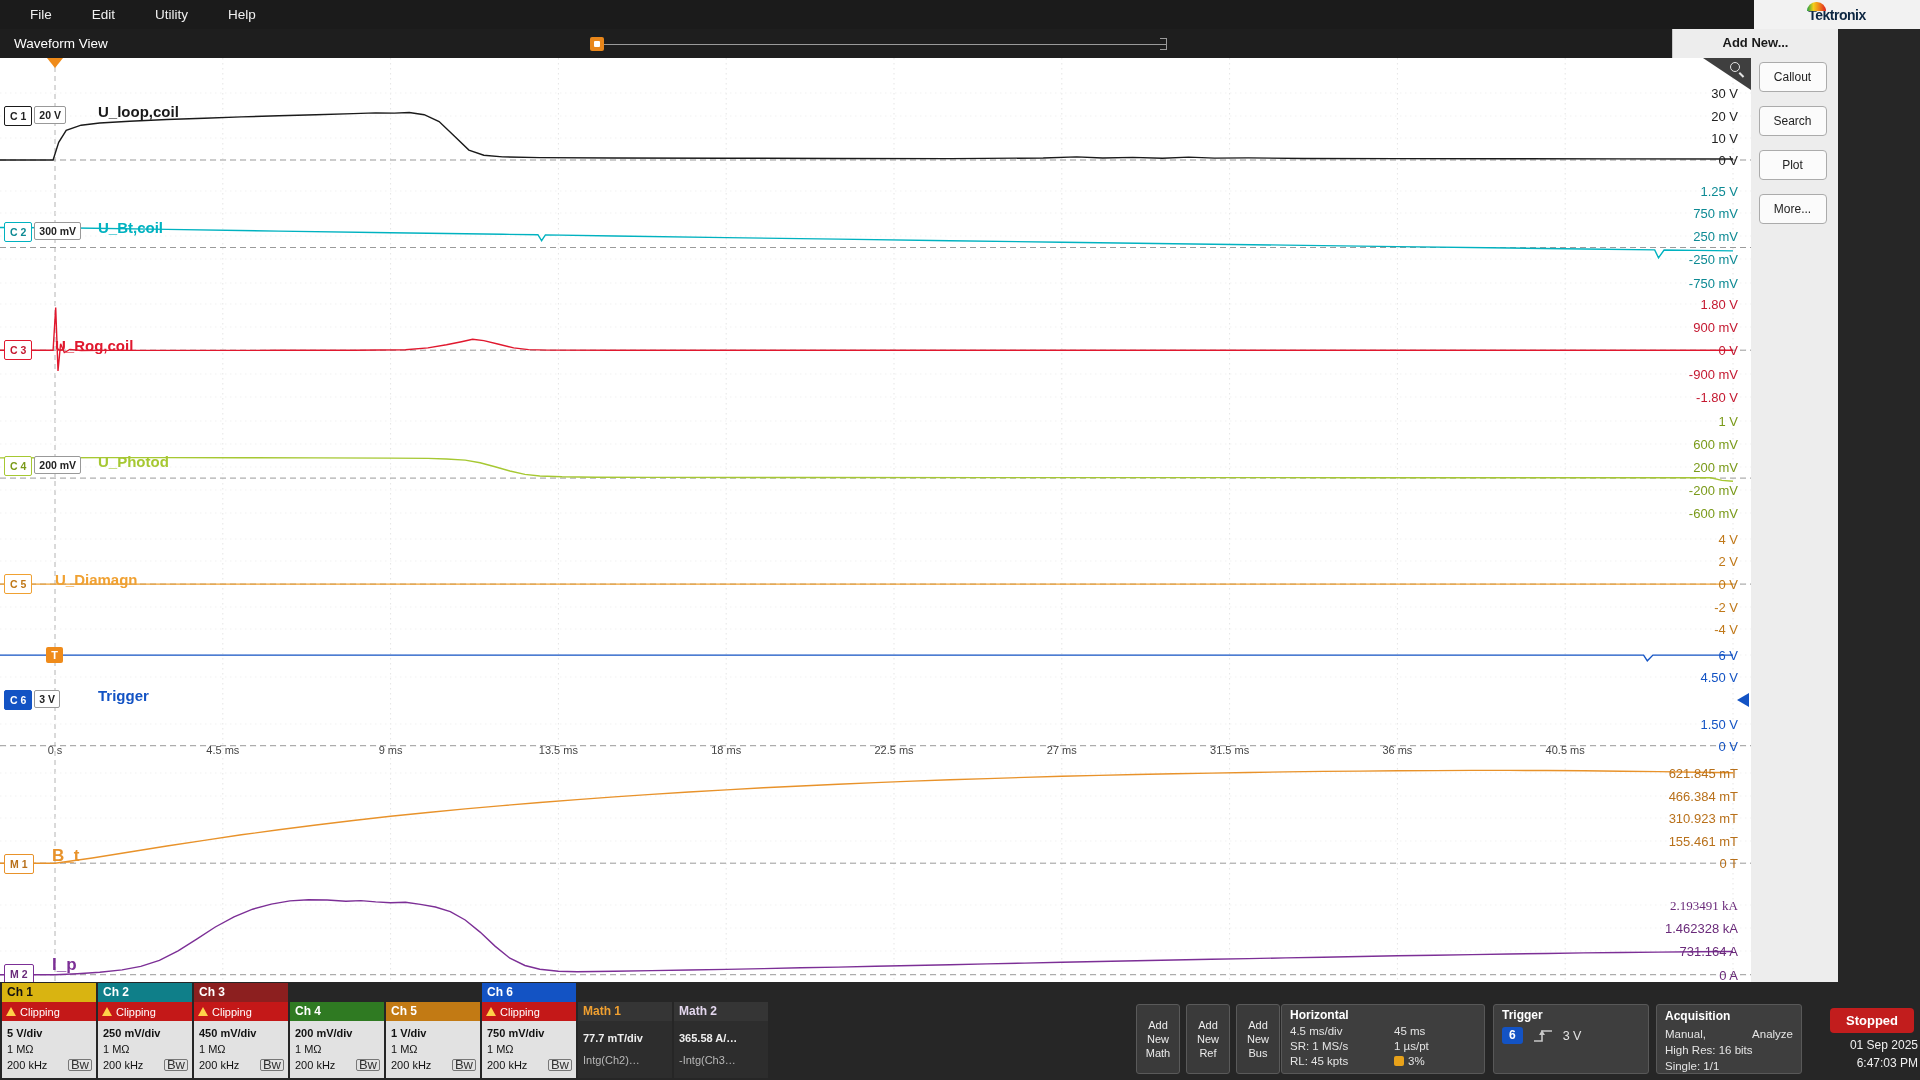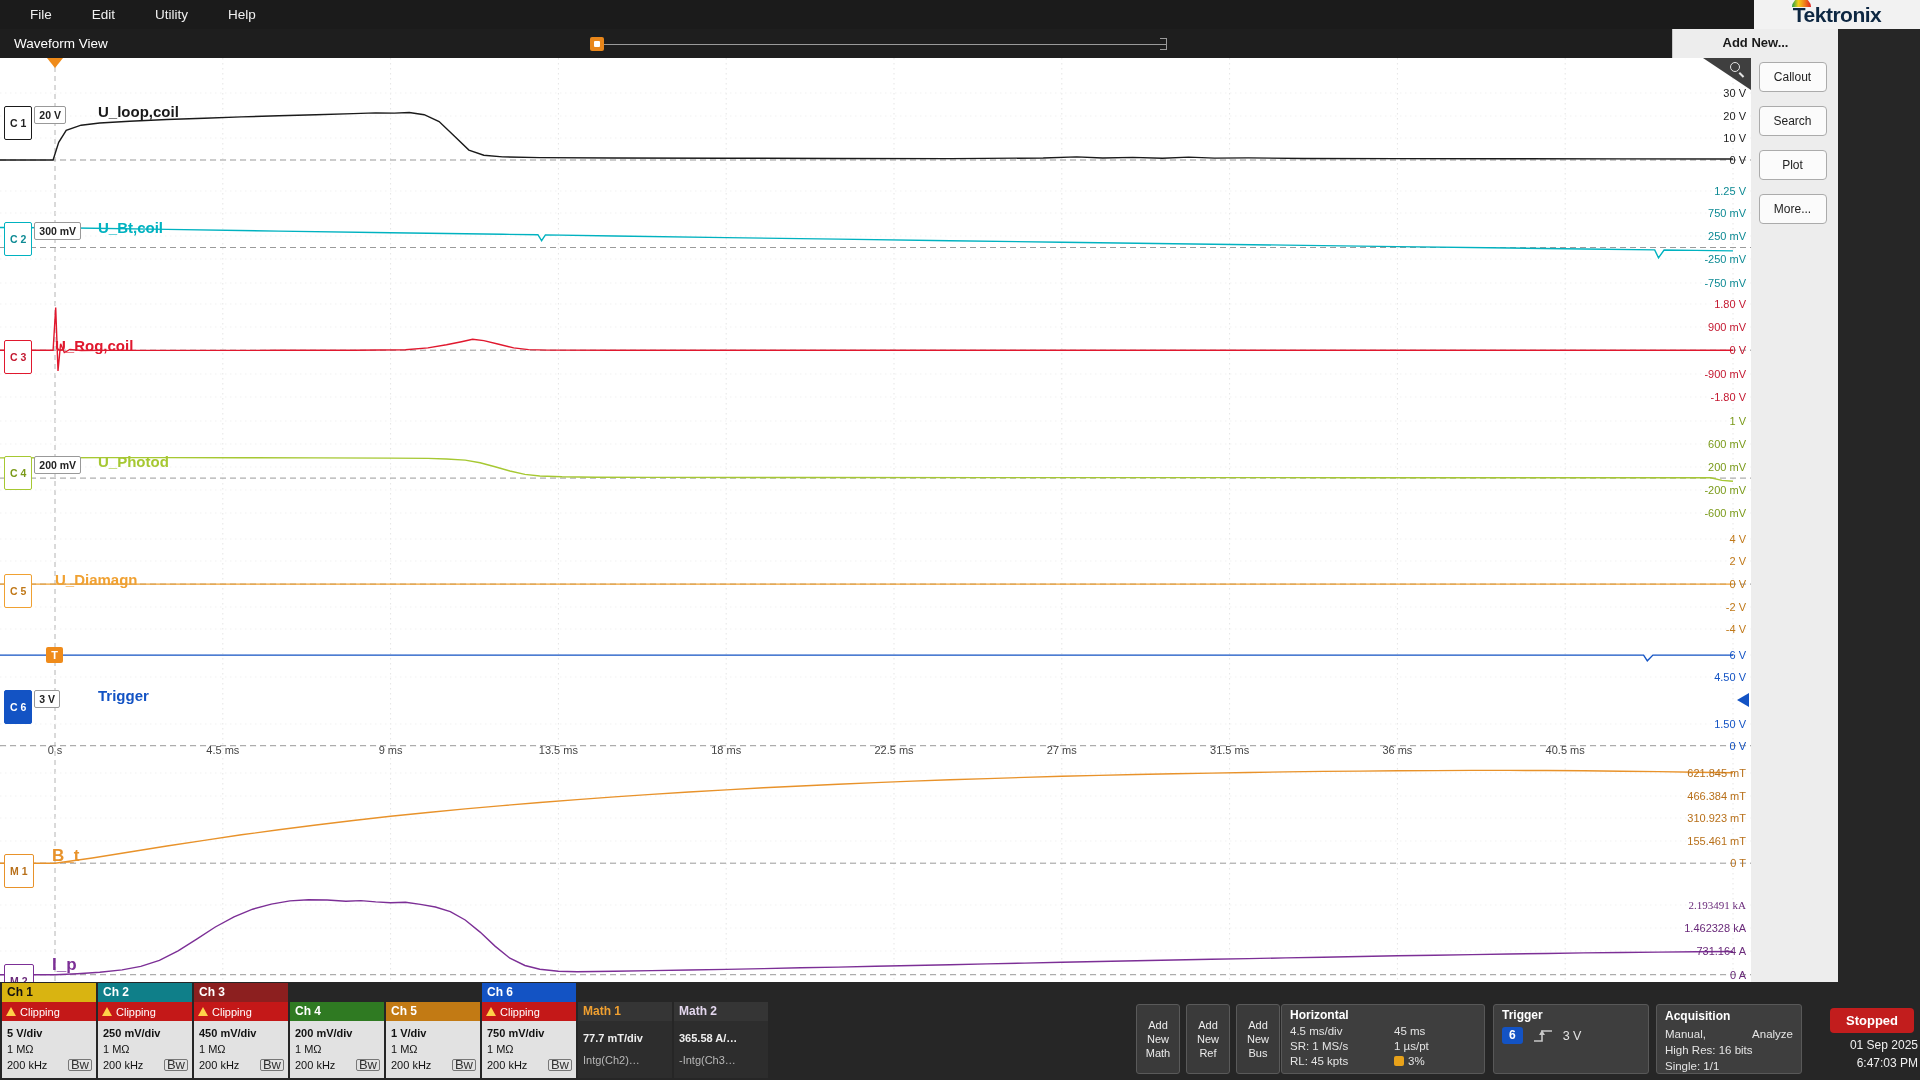--- a/index.html
+++ b/index.html
@@ -9,21 +9,21 @@
     background:#262626; font-family:"Liberation Sans", sans-serif;
     -webkit-font-smoothing:antialiased;
   }
   
   #menubar { position:absolute; left:0; top:0; width:1754px; height:29px; background:#1b1b1b;
     display:flex; align-items:center; gap:40px; padding-left:30px; }
   .menu-item { color:#f0f0f0; font-size:13.5px; cursor:default; }
   
   #brand-area { position:absolute; left:1754px; top:0; width:166px; height:29px; background:#f2f2f2;
     display:flex; align-items:center; justify-content:center; }
-  .logo { position:relative; font-weight:700; font-size:21px; color:#0d2742; letter-spacing:-0.5px; }
+  .logo { position:relative; font-weight:700; font-size:14px; color:#0d2742; letter-spacing:-0.5px; }
   .logo-arc { position:absolute; left:-1px; top:-5px; width:19px; height:9px; border-radius:10px 10px 0 0;
     background:linear-gradient(90deg,#1e9e48,#f4d019,#ef7d1a,#e02020); }
   
   #view-titlebar { position:absolute; left:0; top:29px; width:1754px; height:29px; background:#1e1e1e;
     color:#fff; font-size:13.5px; display:flex; align-items:center; padding-left:14px; }
   .ov-line { position:absolute; left:600px; top:15px; width:566px; height:1px; background:#9a9a9a; }
   .ov-cap-r { position:absolute; left:1160px; top:9px; width:7px; height:12px; border:1px solid #9a9a9a; border-left:none; }
   .ov-marker { position:absolute; left:590px; top:8px; width:14px; height:14px; background:#e8861a; border-radius:2px; }
   .ov-marker::after { content:""; position:absolute; left:4px; top:4px; width:6px; height:6px; background:#fff; border-radius:1px; }
   
@@ -39,25 +39,25 @@
   .mag::after  { content:""; position:absolute; left:9.5px; top:9.5px; width:6px; height:1.8px; background:#444;
     transform:rotate(45deg); transform-origin:0 0; }
   .mag-light::before { border-color:#e4e4e4; }
   .mag-light::after  { background:#e4e4e4; }
   .divider-dots { position:absolute; left:2px; top:468px; }
   .divider-dots i { display:block; width:3px; height:3px; background:#999; border-radius:50%; margin:3px 0; }
   
   #plot { position:absolute; left:0; top:58px; width:1751px; height:924px; background:#ffffff; }
   #wave-svg { position:absolute; left:0; top:0; }
   #plot-overlays { position:absolute; left:0; top:0; width:100%; height:100%; pointer-events:none; }
-  .tick-label { position:absolute; right:5px; transform:translateY(-50%); font-size:11px; line-height:1;
+  .tick-label { position:absolute; right:13px; transform:translateY(-50%); font-size:13px; line-height:1;
     white-space:nowrap; text-align:right; }
   .time-label { position:absolute; top:686px; transform:translateX(-50%); font-size:11px; color:#444; white-space:nowrap; }
   .ch-badge { position:absolute; left:4px; display:flex; height:18px; font-size:10.5px; font-weight:700; }
-  .badge-id { border:1.5px solid; background:#fff; padding:16px 5px; display:flex; align-items:center; border-radius:2px; white-space:nowrap; }
+  .badge-id { border:1.5px solid; background:#fff; padding:9px 5px; display:flex; align-items:center; border-radius:2px; white-space:nowrap; }
   .badge-scale { border:1px solid #999; background:#fff; color:#222; padding:0 4px; margin-left:2px;
     display:flex; align-items:center; border-radius:2px; font-weight:600; white-space:nowrap; }
   .ch-name { position:absolute; font-weight:600; white-space:nowrap; }
   .trig-top { position:absolute; left:47px; top:0; width:0; height:0;
     border-left:8px solid transparent; border-right:8px solid transparent; border-top:10px solid #ef8b1a; }
   .trig-T { position:absolute; left:46px; top:589px; width:17px; height:16px; background:#ef8b1a; color:#fff;
     font-weight:700; font-size:11px; text-align:center; line-height:16px; border-radius:2px; }
   .trig-level { position:absolute; right:2px; top:635px; width:0; height:0;
     border-top:7px solid transparent; border-bottom:7px solid transparent; border-right:12px solid #1353c4; }
   .zoom-corner { position:absolute; right:0; top:0; width:48px; height:32px; background:#3f3f3f;

